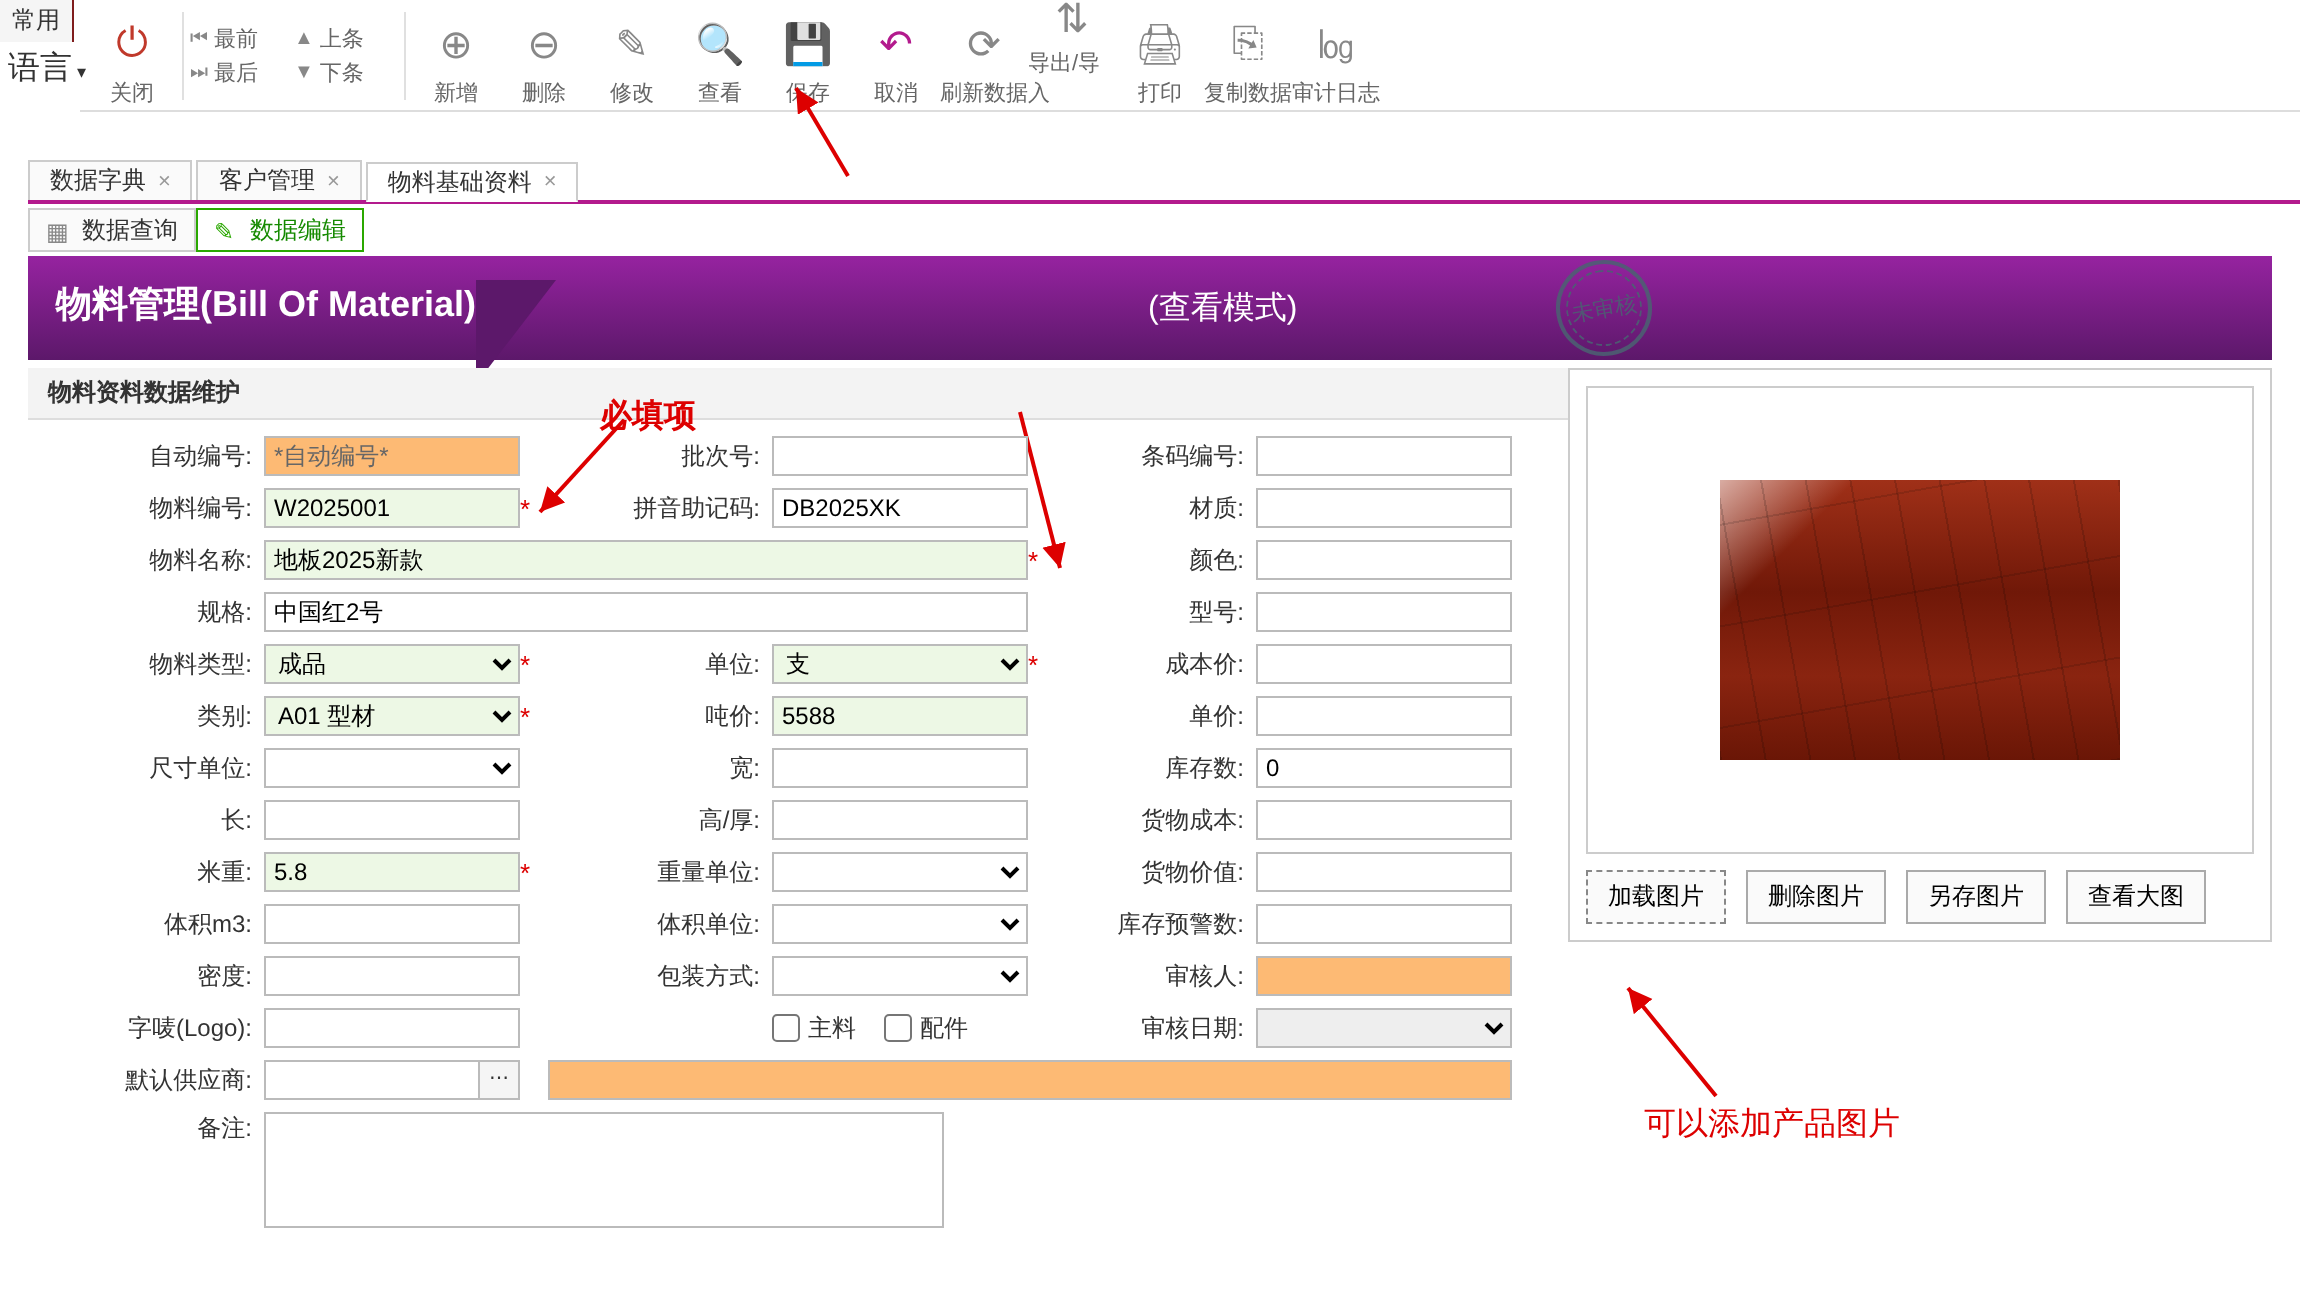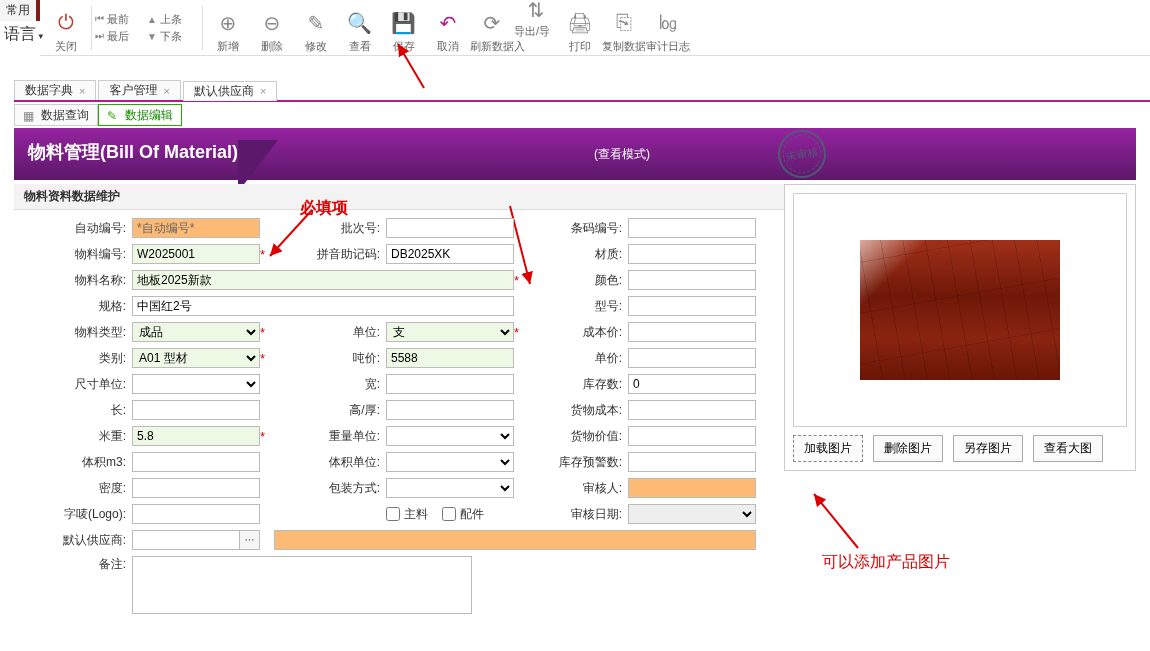--- a/index.html
+++ b/index.html
@@ -1,19 +1,19 @@
 <!DOCTYPE html>
 <html><head>
 <meta charset="utf-8">
 <style>
 * { box-sizing: border-box; margin: 0; padding: 0; }
 body { font-family: "Microsoft YaHei", Arial, sans-serif; font-size: 12px; background: #fff; color: #333; width: 1150px; height: 651px; overflow: hidden; position: relative; }
 
 
-.ribbon-tab { position: absolute; top: 0; left: 0; font-size: 12px; padding: 2px 6px; background: #f5f5f5; border-right: 4px solid #7f1d1d; }
+.ribbon-tab { position: absolute; top: 0; left: 0; font-size: 12px; padding: 2px 6px; background: #f5f5f5; border-right: 1px solid #7f1d1d; }
 .lang-menu { position: absolute; top: 22px; left: 0; font-size: 16px; padding: 2px 4px; }
 .lang-menu::after { content: " ▾"; font-size: 9px; }
 .toolbar { position: absolute; top: 0; left: 40px; right: 0; height: 56px; display: flex; align-items: center; padding: 2px 4px; gap: 0; border-bottom: 1px solid #ddd; }
 .tbtn { display: flex; flex-direction: column; align-items: center; justify-content: flex-end; width: 44px; height: 52px; cursor: pointer; font-size: 11px; color: #666; }
 .tbtn .ico { width: 28px; height: 28px; display: flex; align-items: center; justify-content: center; font-size: 20px; color: #888; }
 .tbtn.red .ico { color: #c0392b; }
 .tbtn.magenta .ico { color: #b31a8d; }
 .tbtn.save .ico { color: #b31a8d; }
 .tbtn .lbl { margin-top: 2px; }
 .nav-col { display: flex; flex-direction: column; justify-content: center; gap: 2px; width: 52px; height: 52px; font-size: 11px; color: #666; }
@@ -33,21 +33,21 @@
 .sub-tab.green { color: #158a00; border-color: #2aa800; background: #fff; align-items: center; }
 .sub-tab .sicon { width: 14px; height: 12px; display: inline-block; }
 .sub-tab .sicon.grid::before { content: "▦"; color: #888; }
 .sub-tab .sicon.edit::before { content: "✎"; color: #2aa800; }
 
 
 .header-bar { position: absolute; top: 128px; left: 14px; right: 14px; height: 52px; background: linear-gradient(to bottom, #9623a0 0%, #5c186a 100%); color: #fff; display: flex; align-items: center; }
 .header-bar .title-wrap { position: relative; height: 100%; display: flex; align-items: flex-start; padding-left: 14px; margin-top: 24px; }
 .header-bar .title-wrap::after { content: ""; position: absolute; right: -40px; top: 0; width: 0; height: 0; border-bottom: 52px solid transparent; border-left: 40px solid #5c186a; }
 .header-bar .title { font-size: 18px; font-weight: bold; }
-.header-bar .mode { position: absolute; left: 580px; font-size: 12px; }
+.header-bar .mode { position: absolute; left: 560px; font-size: 16px; }
 .stamp { position: absolute; right: 310px; top: 2px; width: 48px; height: 48px; border: 2px solid #4b6272; border-radius: 50%; display: flex; align-items: center; justify-content: center; font-size: 11px; color: #4b6272; transform: rotate(-10deg); opacity: 0.85; }
 .stamp::before { content: ""; position: absolute; inset: 3px; border: 1px dashed #4b6272; border-radius: 50%; }
 
 
 .form-section-title { position: absolute; top: 184px; left: 14px; right: 14px; padding: 4px 10px; font-weight: bold; background: #f3f3f3; border-bottom: 1px solid #ddd; }
 .form-area { position: absolute; top: 208px; left: 14px; width: 758px; bottom: 4px; padding: 10px 8px; }
 .form-grid { display: grid; grid-template-columns: 110px 128px 14px 112px 128px 14px 100px 128px; row-gap: 6px; align-items: center; }
 .flabel { text-align: right; padding-right: 6px; font-size: 12px; color: #333; }
 .finput { height: 20px; border: 1px solid #bbb; padding: 0 4px; font-size: 12px; width: 100%; }
 .finput.green { background: #edf8e5; }
@@ -170,21 +170,21 @@
 <div class="doc-tabs">
   <div class="doc-tab">
       <span>数据字典</span>
       <span class="x">×</span>
     </div>
   <div class="doc-tab">
       <span>客户管理</span>
       <span class="x">×</span>
     </div>
   <div class="doc-tab active">
-      <span>默认供应商</span>
+      <span>物料基础资料</span>
       <span class="x">×</span>
     </div>
 </div>
 
 <div class="sub-tabs">
   <div class="sub-tab">
       <span class="sicon grid"></span>
       <span>数据查询</span>
     </div>
   <div class="sub-tab green">

